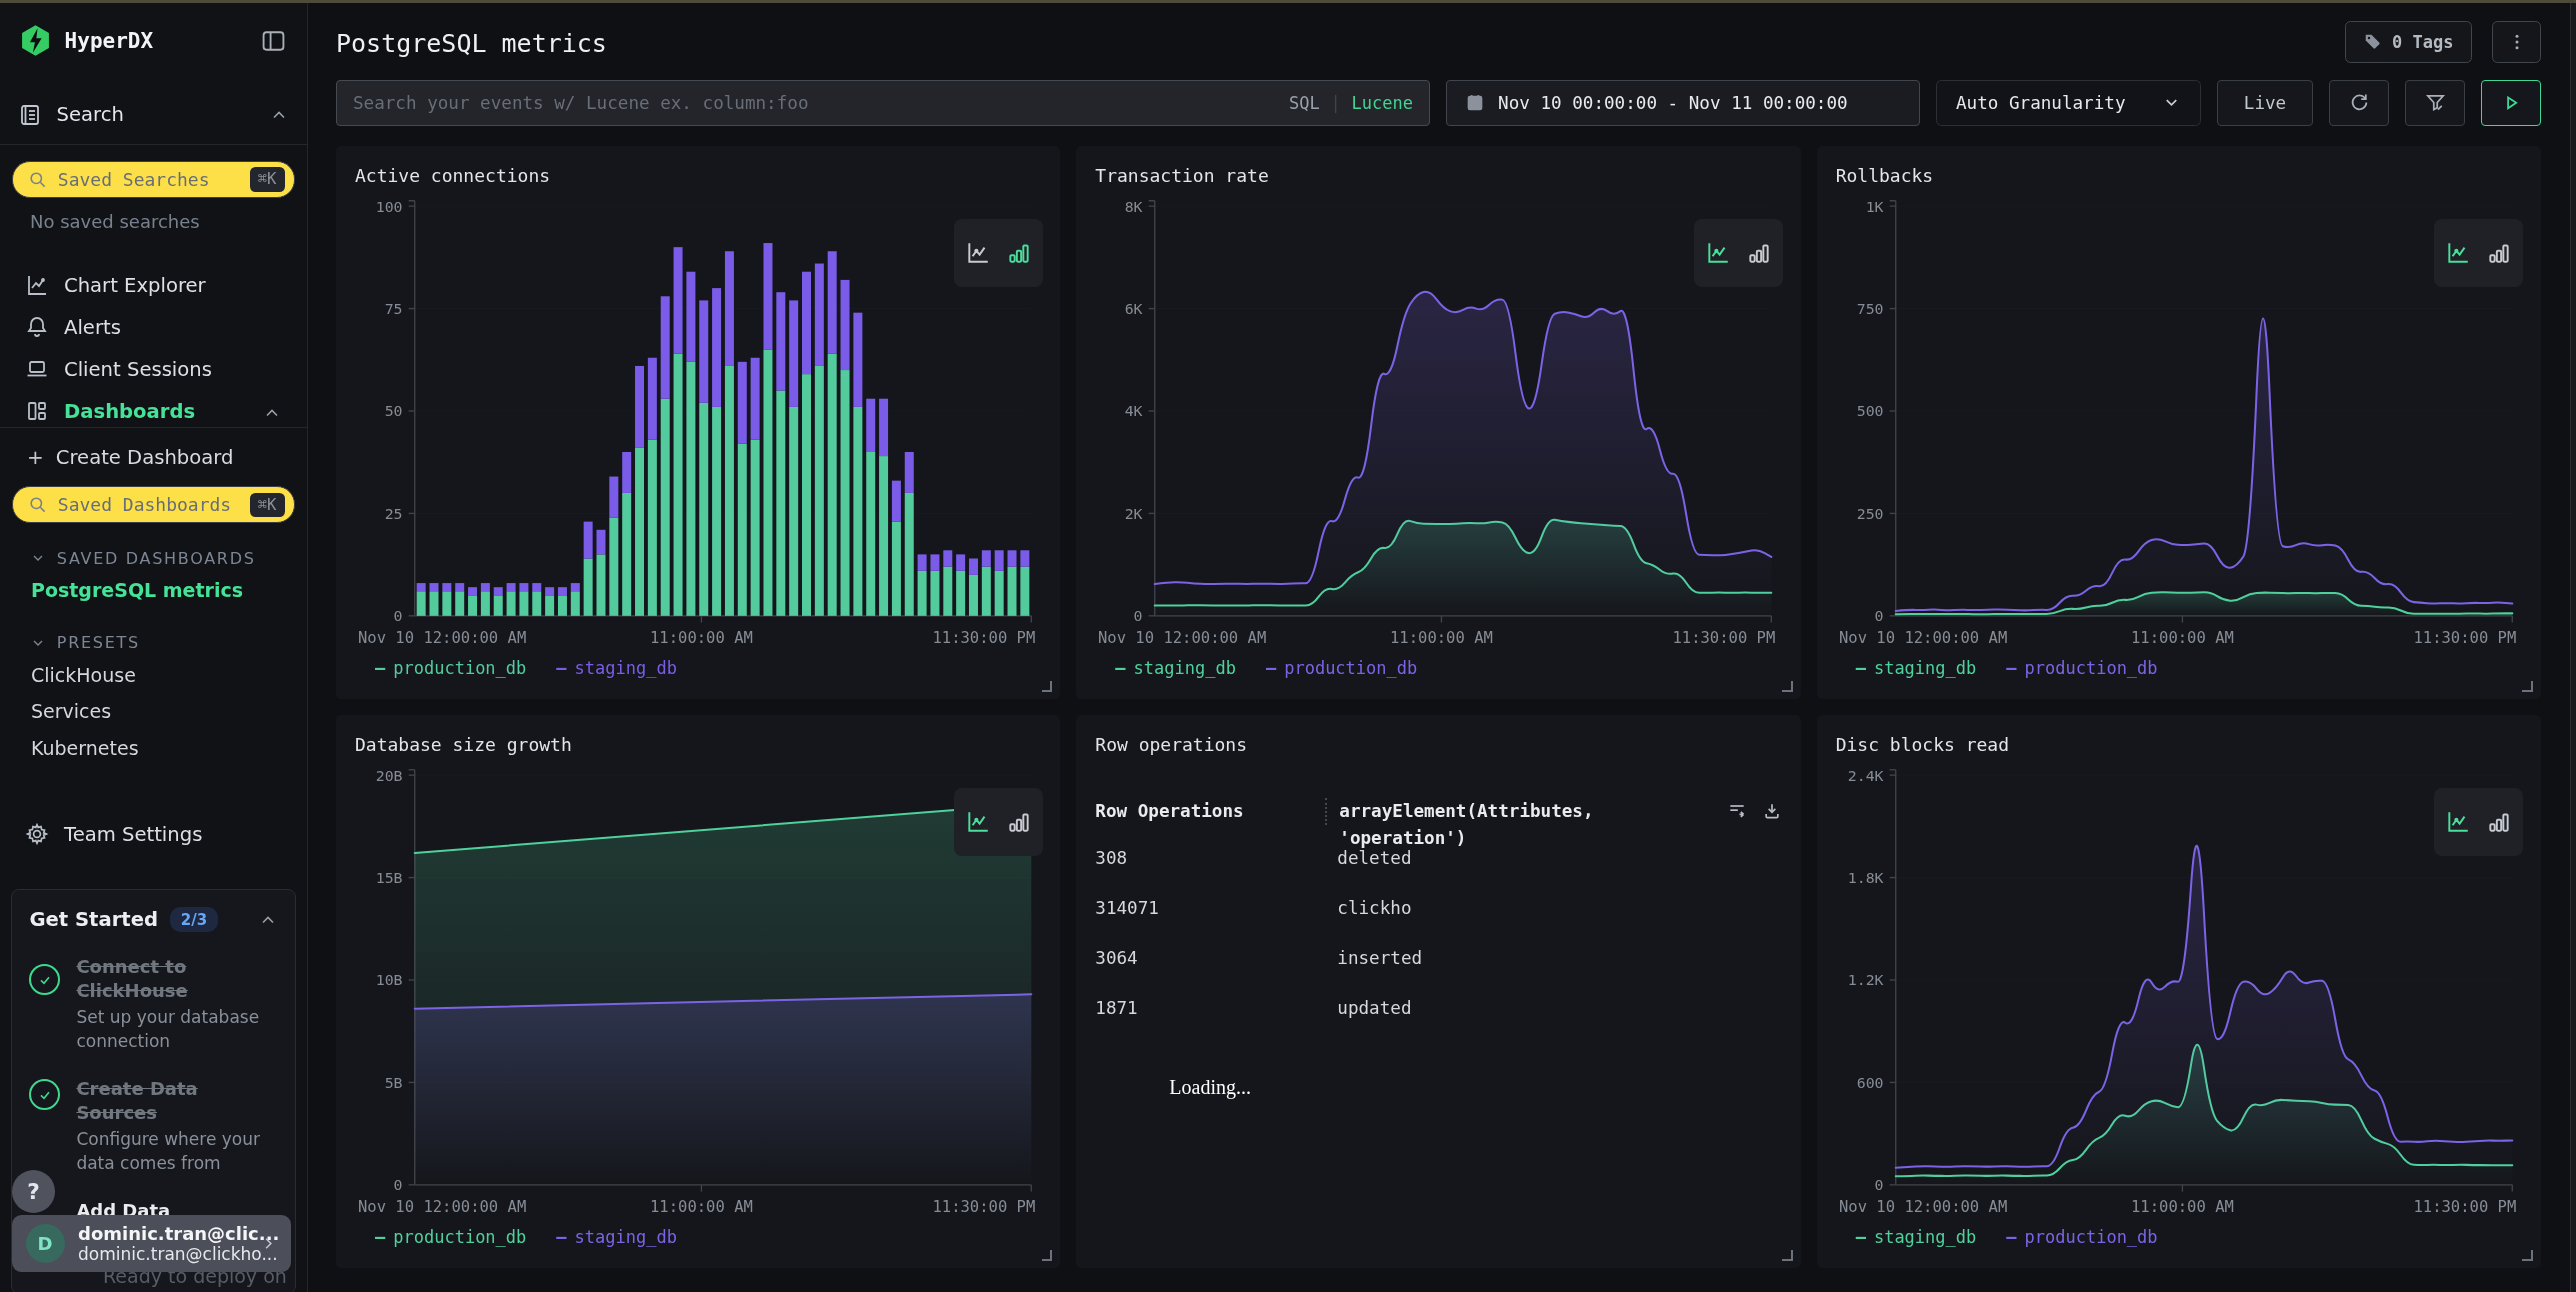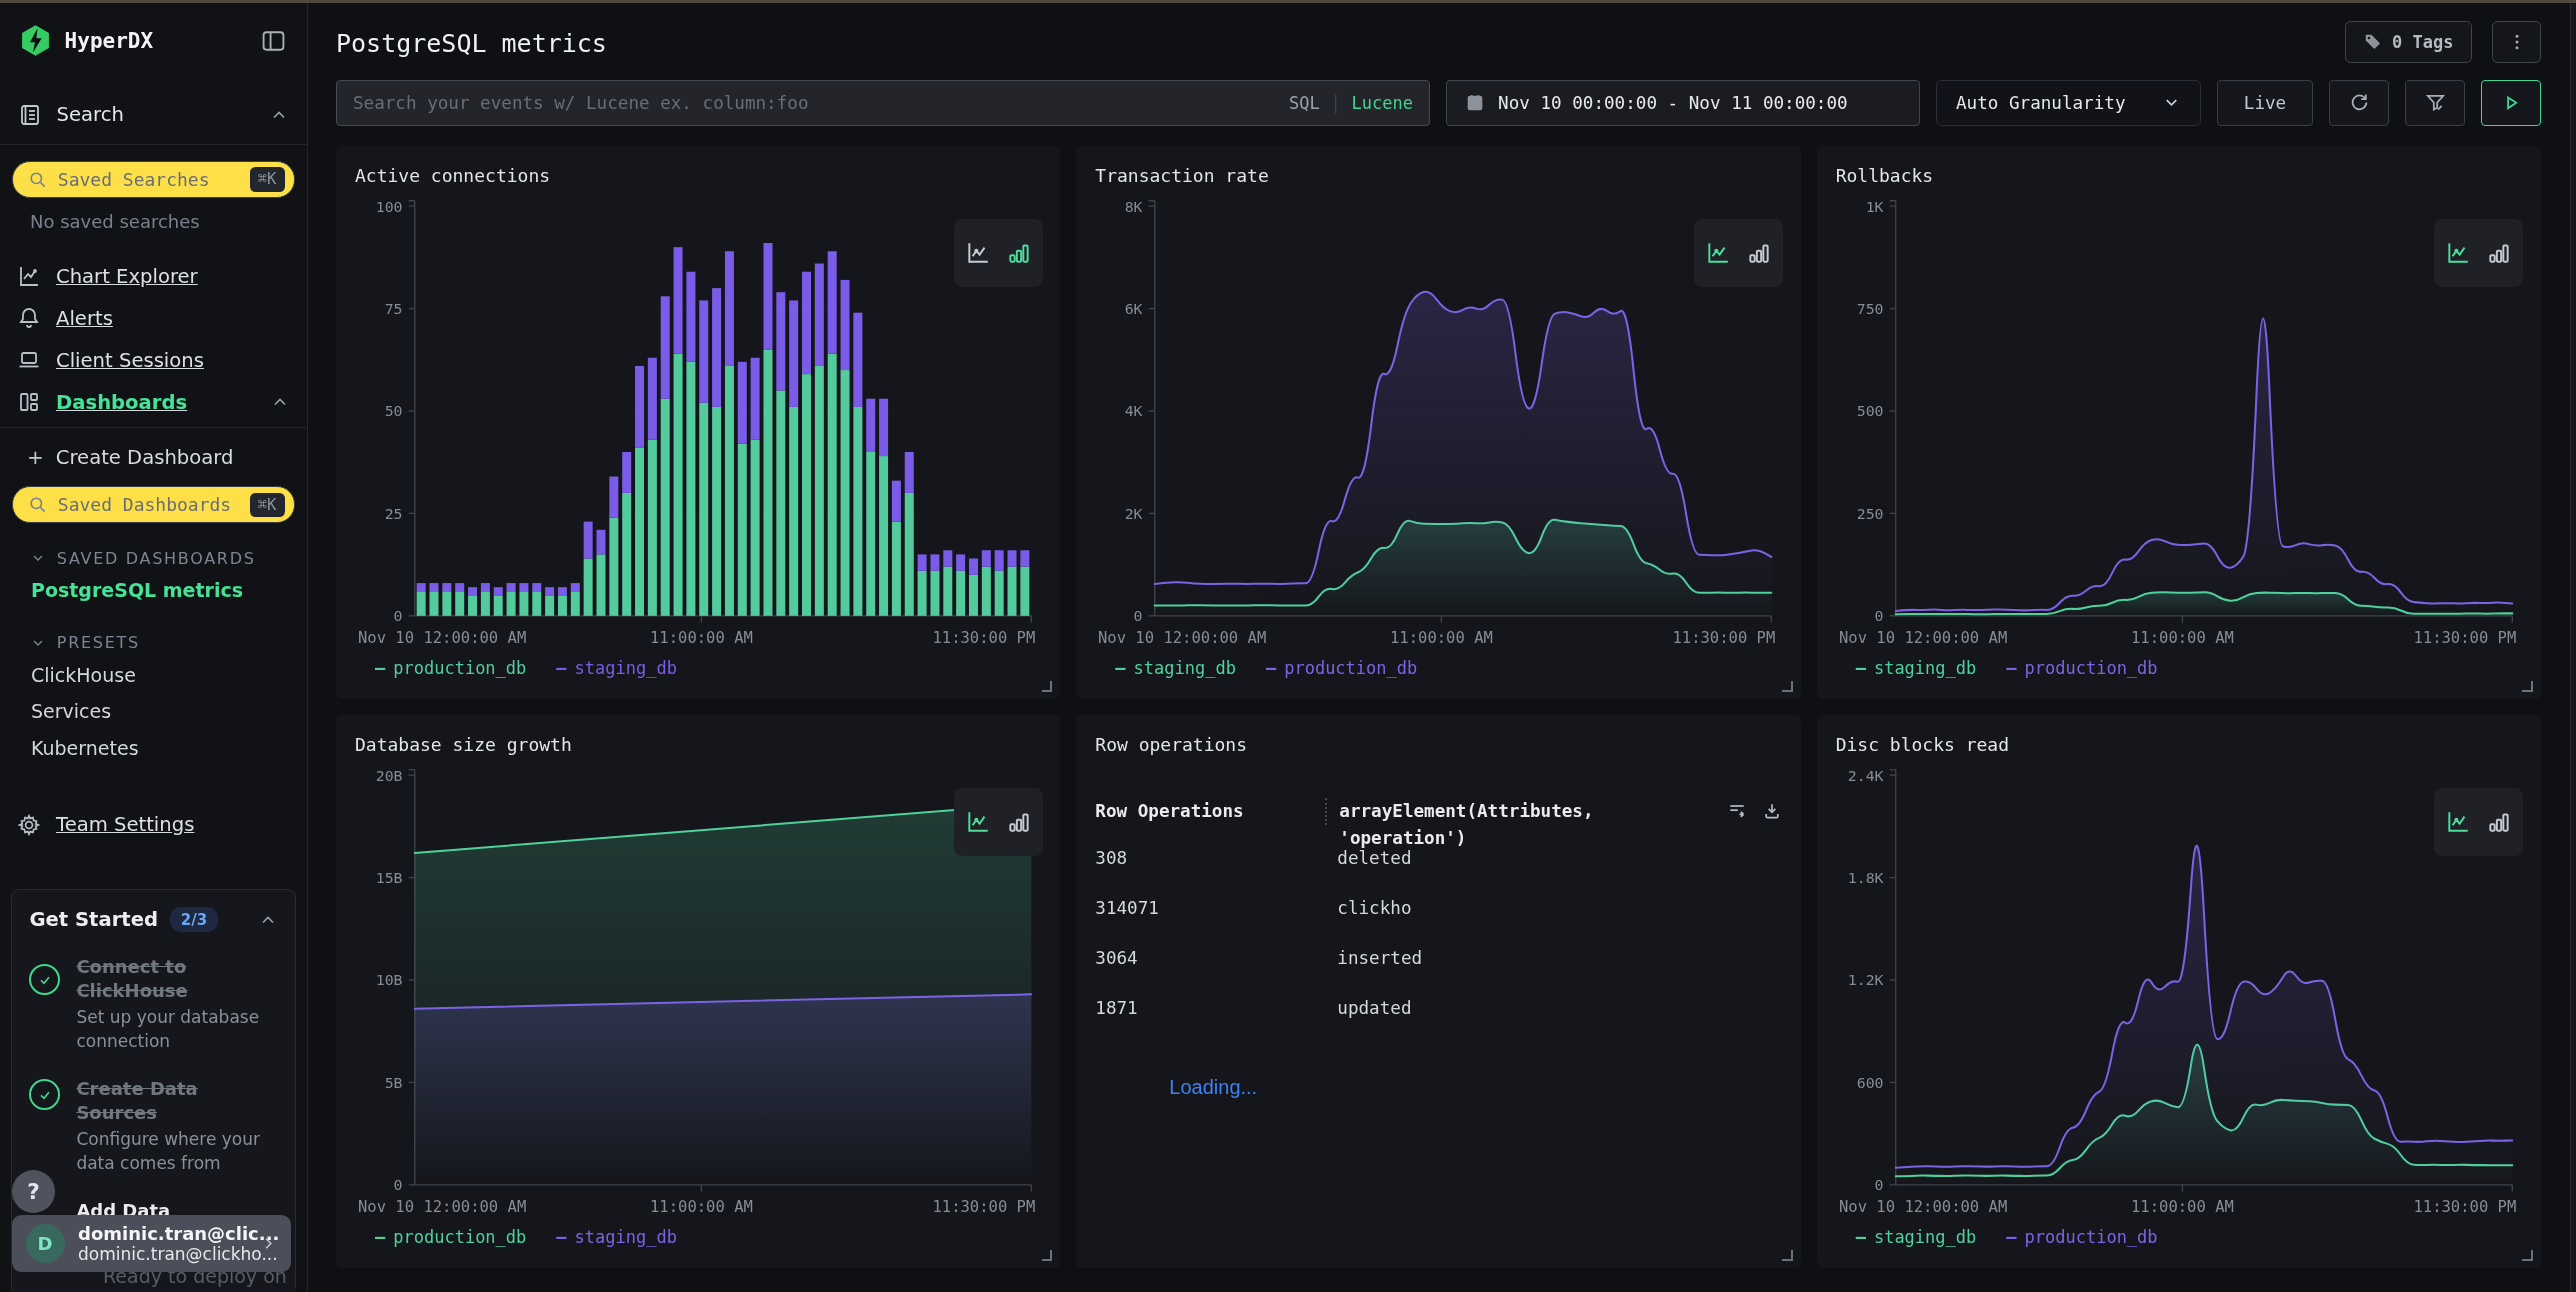--- a/index.html
+++ b/index.html
@@ -24,21 +24,21 @@
   .section-row .icon { width:24px; height:24px; margin-right:15px; color:#c3c8d0; }
   .section-label { font-size:19.6px; color:#e3e6ea; flex:1; }
   .chev { width:20px; height:20px; color:#9aa0a9; }
   .divider { border-bottom:0.7px solid #25272d; margin-top:9.5px; }
   .pill-input { display:flex; align-items:center; margin:16px 12px 0 12px; height:37px; border:0.7px solid #3a3d45; border-radius:18px; background:#fde047; padding:0 9.5px 0 15px; }
   .pill-input .mag { width:19px; height:19px; color:#7b818b; margin-right:10.8px; }
   .pill-input input { flex:1; background:transparent; border:none; outline:none; color:#6d737d; font-size:18px; font-family:"DejaVu Sans Mono","Liberation Mono",monospace; min-width:0; }
   .kbd { background:#24262d; color:#8a9099; border-radius:5.4px; padding:3.4px 8px; font-size:15.6px; }
   .muted-line { color:#78828e; font-size:18px; padding:13.5px 0 0 30px; }
   .nav { margin-top:23px; }
-  .nav-item { display:flex; align-items:center; height:42px; padding:0 17px; cursor:pointer;text-decoration:underline; }
+  .nav-item { display:flex; align-items:flex-end; height:42px; padding:0 25px; cursor:pointer; }
   .nav-item .icon { width:24px; height:24px; margin-right:15px; color:#b9bfc8; }
   .nav-item .lbl { font-size:19.6px; color:#dde0e5; flex:1; }
   .nav-item.active .lbl { color:#45e297; font-weight:bold; }
   .create-row { display:flex; align-items:center; height:39px; padding:0 17.6px 0 27px; margin-top:9.5px; }
   .create-row .plus { font-size:20px; color:#c3c8d0; margin-right:12px; }
   .create-row .lbl { font-size:19.6px; color:#d8dbe0; }
   .caps-row { display:flex; align-items:center; padding:0 17.6px 0 30px; margin-top:21.6px; height:27px; }
   .caps-row .chev-s { width:16px; height:16px; color:#7d8694; margin-right:10.8px; }
   .caps-label { font-size:16px; letter-spacing:1.7px; color:#7d8694; }
   .dash-link { padding:6.8px 17.6px 6.8px 31px; font-size:19px; }
@@ -114,21 +114,21 @@
   
   .tbl { margin-top:35px; font-family:"DejaVu Sans Mono","Liberation Mono",monospace; }
   .tbl-head { display:flex; align-items:center; height:43px; }
   .tbl-h1 { width:242px; font-size:17.6px; font-weight:bold; color:#e9ebee; }
   .tbl-h2 { flex:1; font-size:17.6px; font-weight:bold; color:#e9ebee; border-left:2.7px dotted #43474e; padding-left:12px; margin-left:-12px; height:27px; line-height:27px; }
   .tbl-icons { display:flex; gap:15px; color:#b9bfc8; }
   .tbl-icons .icon { width:20px; height:20px; }
   .tbl-row { display:flex; height:50px; align-items:center; }
   .tbl-c1 { width:242px; font-size:17.6px; color:#d5d9de; }
   .tbl-c2 { flex:1; font-size:17.6px; color:#d5d9de; }
-  .tbl-loading { margin:43px 0 0 74px; font-size:20px; color:#3b82f6; font-family:Liberation Sans, sans-serif; }
+  .tbl-loading { margin:43px 0 0 74px; font-size:20px; color:#ffffff; font-family:Liberation Serif, serif; }
 
   svg.icon { display:block; }
 </style>
 </head>
 <body>
 
 <div class="top-strip"></div>
 
 <div class="app">
 

